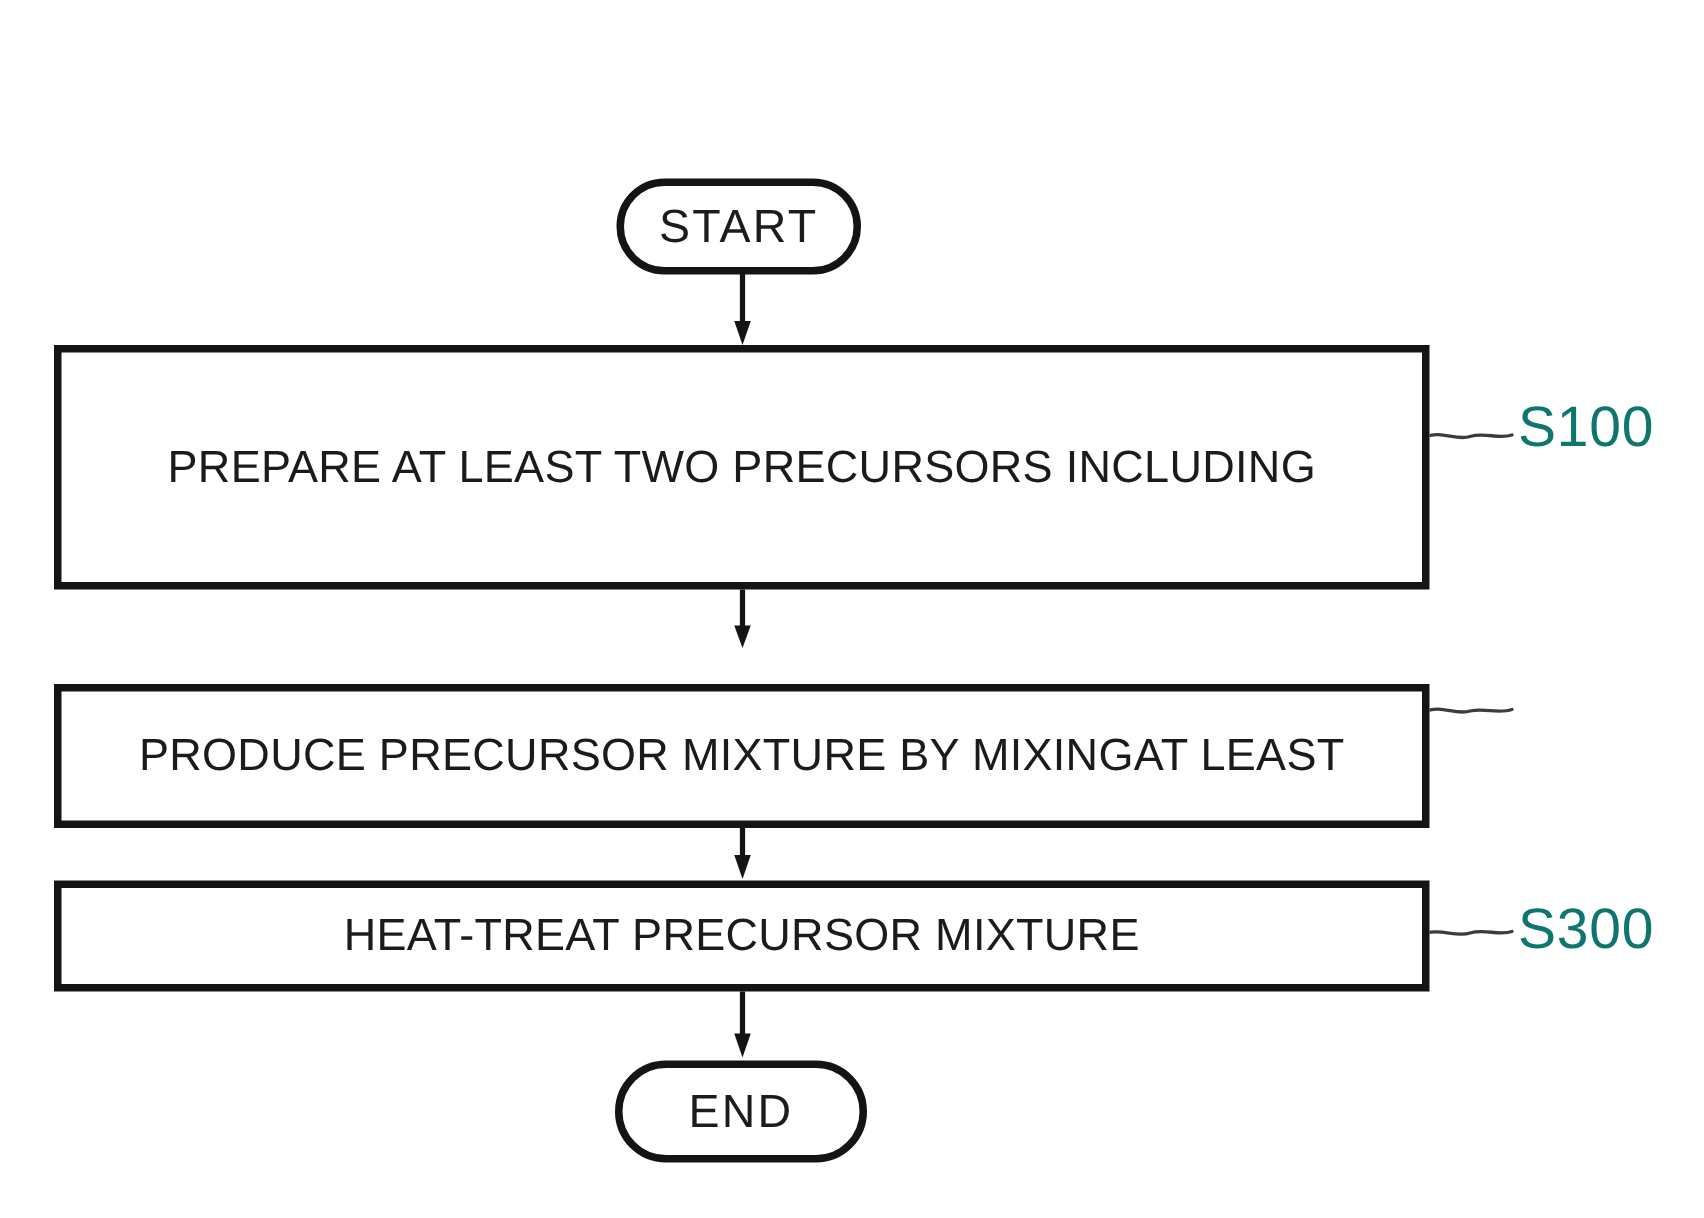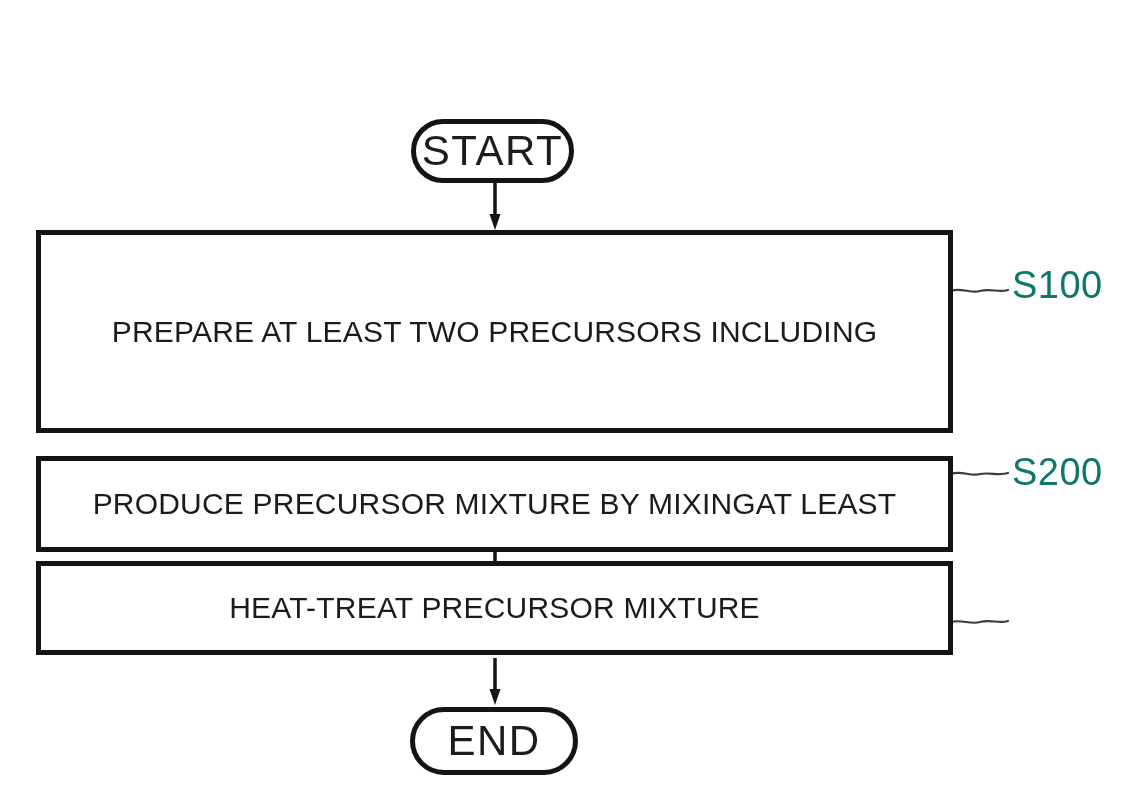--- a/index.html
+++ b/index.html
@@ -11,40 +11,40 @@
     color:#161616;
     overflow:hidden;
   }
   .overlay{position:absolute;left:0;top:0;width:1136px;height:812px;}
   .terminal{
     position:absolute;
     border:5px solid #141414;
     border-radius:40px;
     box-sizing:border-box;
     display:flex;align-items:center;justify-content:center;
-    font-size:42px;letter-spacing:1.5px;
+    font-size:31px;letter-spacing:1.5px;
     color:#1c1c1c;
     background:#ffffff;
   }
   .terminal.start{left:411px;top:119px;width:163px;height:64px;}
   .terminal.end{left:410px;top:707px;width:168px;height:68px;text-align:right;}
   .step-box{
     position:absolute;left:36px;width:917px;
     border:5px solid #141414;
     box-sizing:border-box;
     display:flex;flex-direction:column;
     align-items:center;justify-content:center;
     text-align:center;
     font-size:30px;line-height:40px;letter-spacing:0.2px;
     color:#1b1b1b;
     background:#ffffff;
   }
-  .box1{top:230px;height:203px;gap:24px;}
+  .box1{top:230px;height:163px;gap:24px;}
   .box2{top:456px;height:96px;}
-  .box3{top:561px;height:94px;}
+  .box3{top:587px;height:74px;}
   .step-ref{
     position:absolute;left:1012px;
     font-size:38px;letter-spacing:0.5px;
     color:#0f766e;
   }
   .ref1{top:264px;}
   .ref2{top:451px;}
   .ref3{top:599px;}
   .arrow-line{stroke:#141414;stroke-width:3.5;}
   .arrow-head{fill:#141414;stroke:none;}
@@ -87,23 +87,23 @@
   </div>
 
   <div class="step-box box1">
     <div>PREPARE AT LEAST TWO PRECURSORS INCLUDING</div>
   </div>
   <div class="step-ref ref1">S100</div>
 
   <div class="step-box box2">
     <div>PRODUCE PRECURSOR MIXTURE BY MIXINGAT LEAST</div>
   </div>
-  <div class="step-ref ref2">S200</div>
 
   <div class="step-box box3">
     <div>HEAT-TREAT PRECURSOR MIXTURE</div>
   </div>
+  <div class="step-ref ref3">S300</div>
 
   <div class="terminal end">
     <span>END</span>
   </div>
 
 </div>
 
 </body></html>

